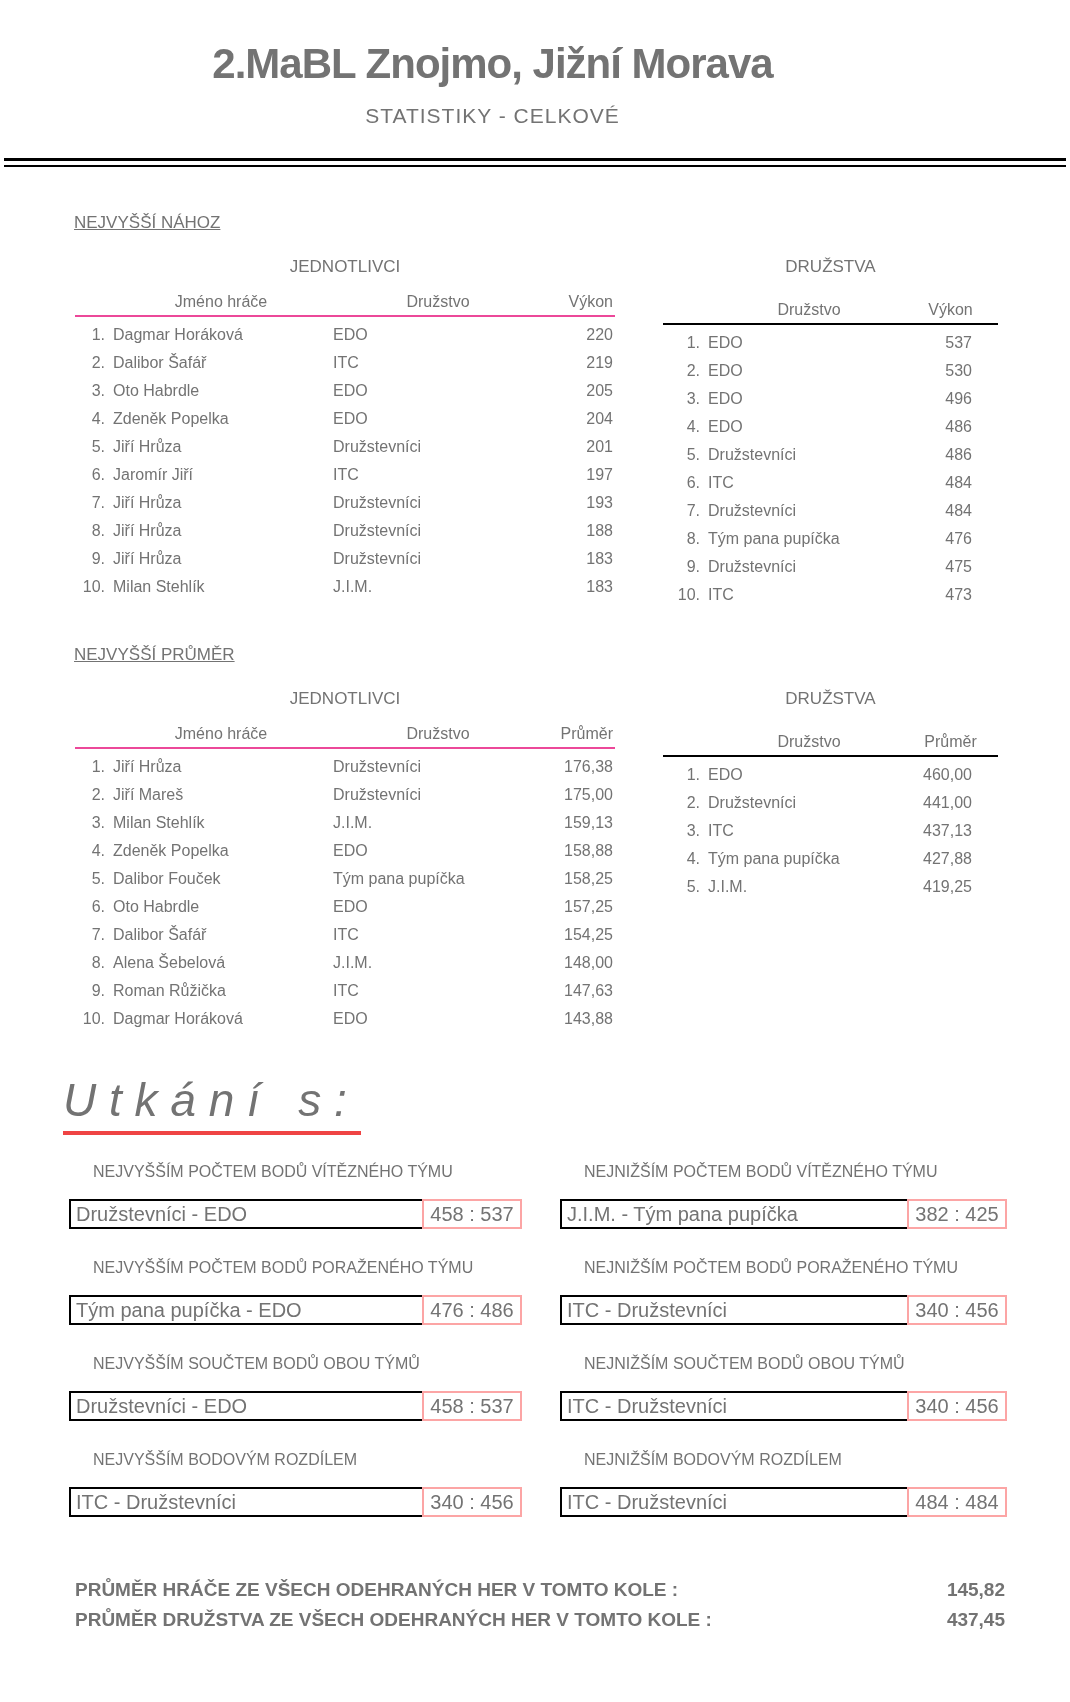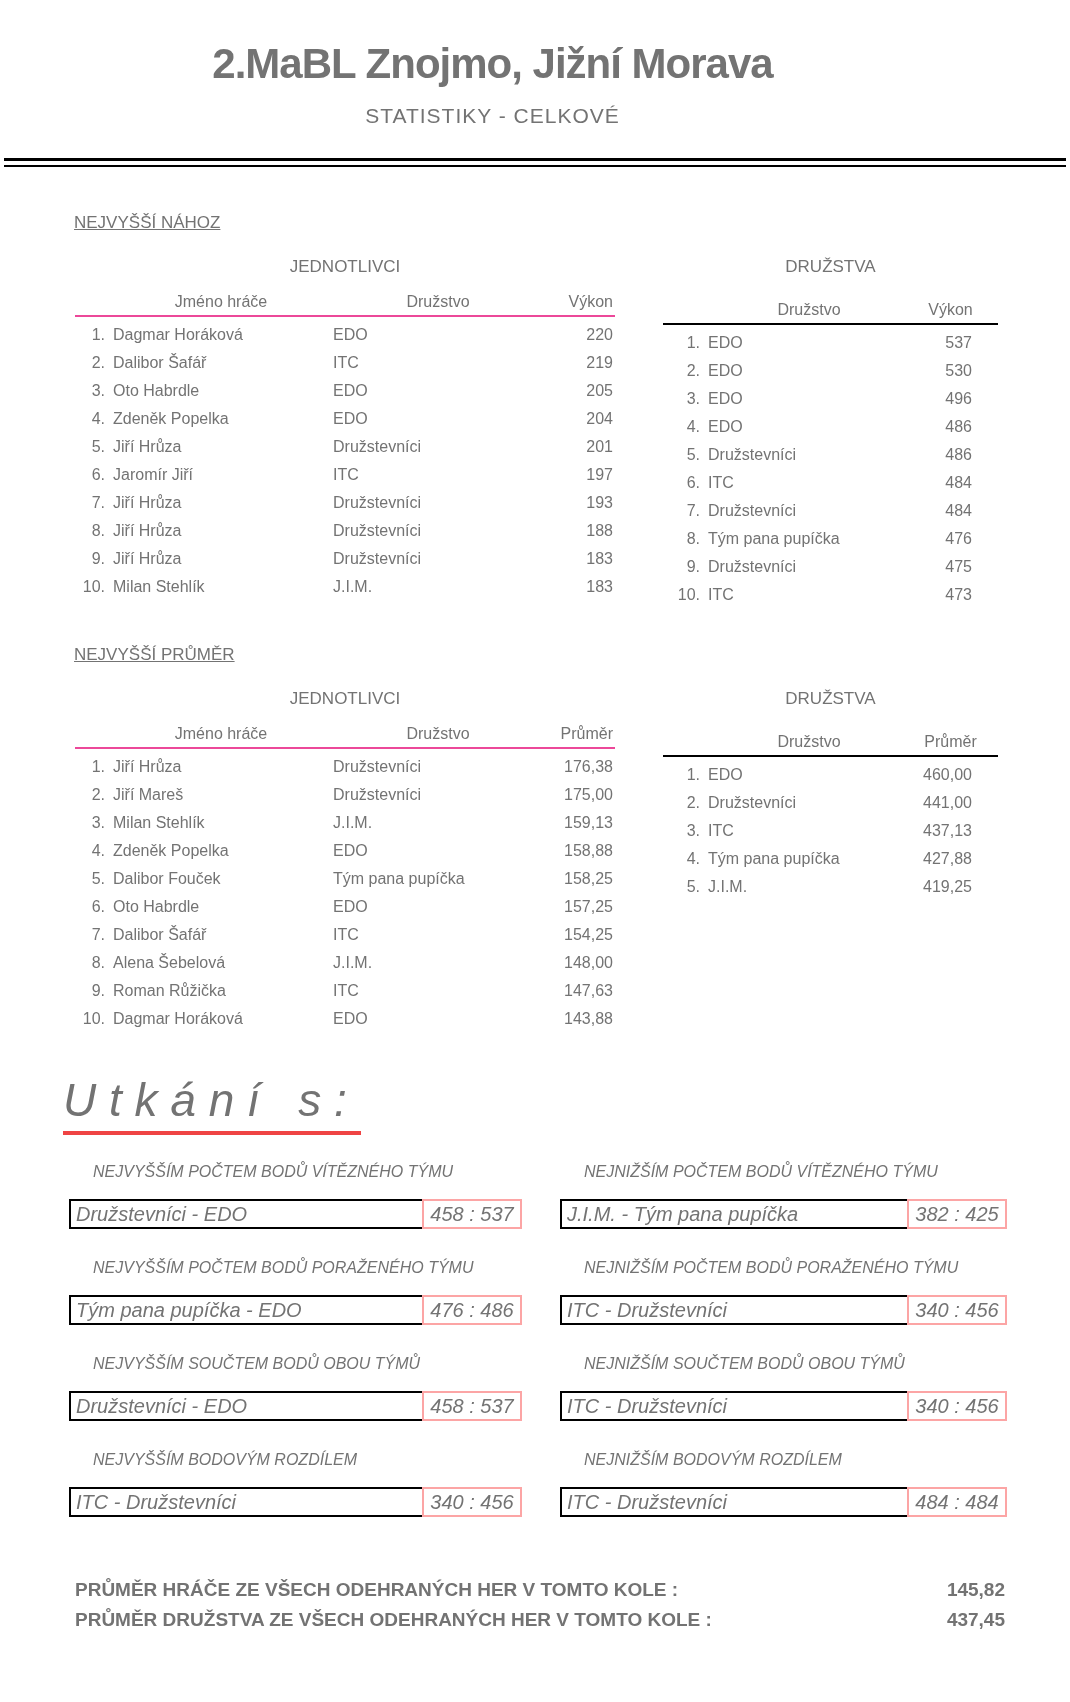--- a/index.html
+++ b/index.html
@@ -33,21 +33,21 @@
   .th-team{text-align:center;padding-left:52px;}
   .th-val{text-align:center;}
   .team-row{display:grid;grid-template-columns:37px 1fr 95px;line-height:28px;font-size:16px;}
   .team-row .c-team{padding-left:8px;}
   .team-row .c-val{text-align:right;padding-right:26px;}
 
   .utkani-heading{display:inline-block;margin:40px 0 0 63px;font-size:46px;font-style:italic;
                   white-space:pre;border-bottom:4px solid #ef4444;padding:0 14px 4px 0;}
 
   .boxes{display:grid;grid-template-columns:453px 447px;column-gap:38px;row-gap:30px;
-         margin:28px 0 0 69px;font-style:italic;}
+         margin:28px 0 0 69px;}
   .box-label{padding-left:24px;font-size:16px;}
   .box{display:flex;align-items:center;border:2px solid #000;height:30px;
        box-sizing:border-box;margin-top:18px;font-size:20px;}
   .box-match{flex:1;padding-left:5px;}
   .box-score{width:100px;align-self:stretch;margin:-2px -2px -2px 0;border:2px solid #fca5a5;
              box-sizing:border-box;display:flex;align-items:center;justify-content:center;}
 
   .footer{margin:58px 0 0 75px;width:930px;font-weight:bold;font-size:19px;}
   .footer-line{display:flex;justify-content:space-between;line-height:30px;align-items:center;}
 </style>

